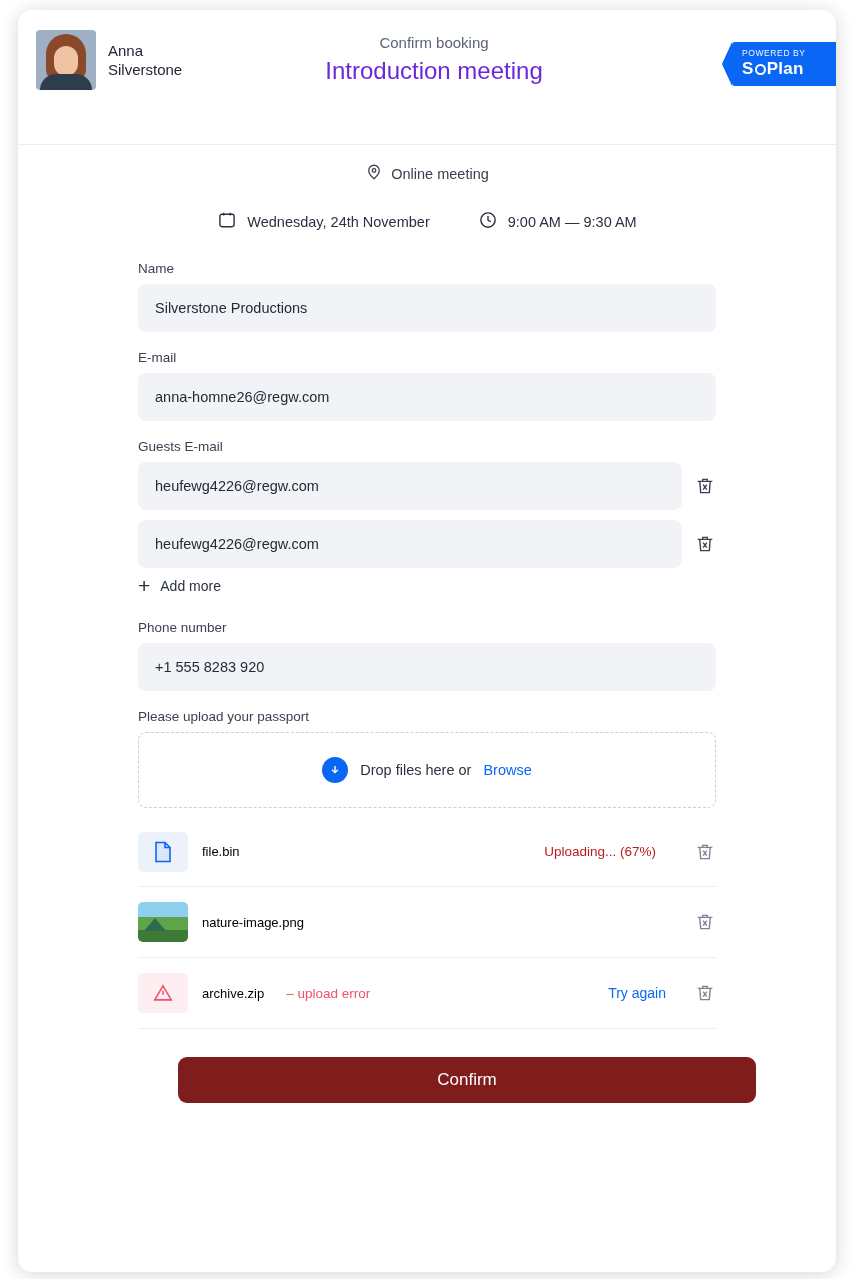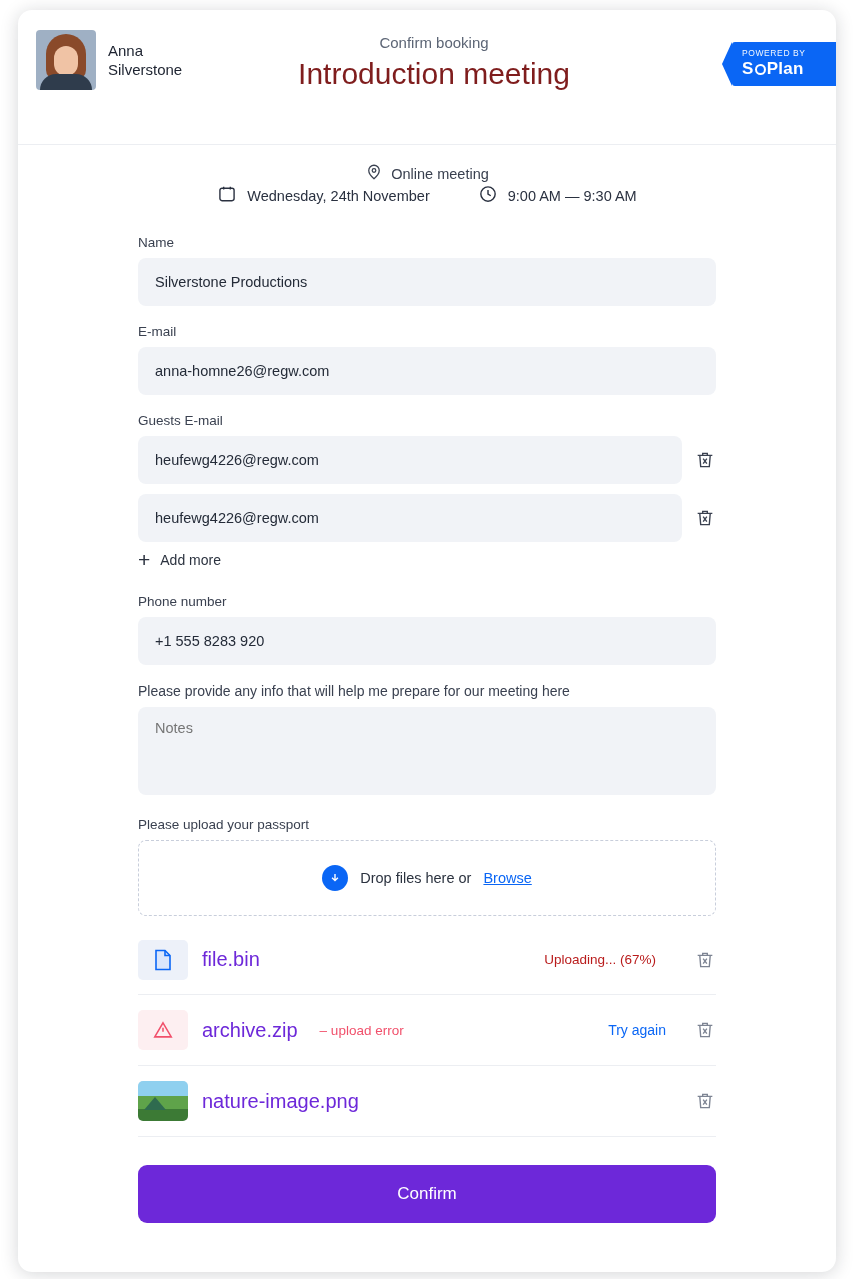--- a/index.html
+++ b/index.html
@@ -67,21 +67,21 @@
     white-space: pre-line;
   }
   .title-wrap {
     position: absolute; left: 7px; top: 24px; width: 100%;
     text-align: center;
   }
   .confirm-label {
     font-size: 15px; color: #5c6575; margin-bottom: 6px;
   }
   .meeting-title {
-    font-size: 30px; color: #7f1d1d; font-weight: normal;
+    font-size: 24px; color: #6d28d9; font-weight: normal;
   }
   .badge {
     position: absolute; right: -4px; top: 32px;
     width: 108px; height: 44px;
     background: #0a66f5;
     border-radius: 3px;
     color: #ffffff;
     padding: 6px 10px;
   }
   .badge::before {
@@ -105,21 +105,21 @@
   }
 
   
   .meta-online {
     display: flex; align-items: center; justify-content: center;
     gap: 8px; margin-top: 18px;
     font-size: 14.5px; color: #39404f;
   }
   .meta-datetime {
     display: flex; align-items: center; justify-content: center;
-    gap: 48px; 
+    gap: 48px; margin-top: 26px;
     font-size: 14.5px; color: #2a3140;
   }
   .meta-item { display: flex; align-items: center; gap: 10px; }
   .ico { flex: none; display: inline-block; }
 
   
   .form {
     padding: 0 120px;
     margin-top: 28px;
   }
@@ -171,21 +171,21 @@
     gap: 12px;
     font-size: 14.5px; color: #2b323f;
     cursor: pointer;
   }
   .dl-circle {
     width: 26px; height: 26px; border-radius: 50%;
     background: #0a66f5; color: #fff;
     display: flex; align-items: center; justify-content: center;
     font-size: 13px; flex: none;
   }
-  .browse { color: #0a66f5; text-decoration: underline; }
+  .browse { color: #0a66f5; }
 
   
   .file-row {
     display: flex; align-items: center; gap: 14px;
     height: 71px;
     border-bottom: 1px solid #eceef2;
   }
   .file-row:first-child { border-top: 1px solid transparent; }
   .file-thumb {
     width: 50px; height: 40px; border-radius: 5px; flex: none;
@@ -196,40 +196,41 @@
   .file-thumb.doc { background: #edf1f9; }
   .file-thumb.err { background: #fdeff1; }
   .thumb-img { background: linear-gradient(#8fd0ef 0 38%, #5fa34a 38% 70%, #3c7a35 70% 100%); width: 50px; height: 40px; position: relative; }
   .thumb-img::after {
     content: ""; position: absolute; left: 6px; top: 16px;
     width: 0; height: 0;
     border-left: 11px solid transparent; border-right: 11px solid transparent;
     border-bottom: 13px solid #2f6b4f;
   }
   .file-name {
-    font-size: 20px; color: #6d28d9;
+    font-size: 13px; color: #000000;
   }
   .file-err {
     font-size: 13.5px; color: #f1506b; margin-left: 8px;
   }
   .file-spacer { flex: 1; }
   .file-status {
     font-size: 13.5px; color: #b91c1c; margin-right: 24px;
   }
   .try-again {
     font-size: 14px; color: #0a66f5; margin-right: 14px; cursor: pointer;
   }
   .confirm-btn {
-    width: 100%; height: 58px;
+    width: 100%; height: 46px;
     margin-top: 28px;
-    background: #6d28d9; color: #fff;
+    background: #7f1d1d; color: #fff;
     border: none; border-radius: 9px;
     font-size: 17px;
     font-family: "Liberation Sans", sans-serif;
     cursor: pointer;
+    margin-left: 40px;
   }
   .files { margin-top: 8px; }
 </style>
 </head>
 <body>
 
 <div class="page">
   <div class="card">
 
     <div class="header">
@@ -324,24 +325,20 @@
           <span class="plus">+</span>
           <span>Add more</span>
         </div>
       </div>
 
       <div class="field">
         <div class="field-label">Phone number</div>
         <div class="input">+1 555 8283 920</div>
       </div>
 
-      <div class="field">
-        <div class="field-label wide">Please provide any info that will help me prepare for our meeting here</div>
-        <textarea class="notes" placeholder="Notes" style=""></textarea>
-      </div>
 
       <div>
         <div class="field-label">Please upload your passport</div>
         <div class="dropzone">
           <span class="dl-circle">
             <svg width="14" height="14" viewBox="0 0 24 24" fill="none" stroke="#fff" stroke-width="2.4">
               <path d="M12 5v10M7 11.5l5 5 5-5"></path>
             </svg>
           </span>
           <span>Drop files here or</span>
@@ -354,20 +351,35 @@
         <div class="file-row">
           <span class="file-thumb doc">
             <svg width="20" height="24" viewBox="0 0 20 24" fill="none" stroke="#0a66f5" stroke-width="1.6">
               <path d="M3 2.5h9l5 5v14H3z" fill="#dbe6fb"></path>
                 <path d="M12 2.5v5h5"></path>
             </svg>
           </span>
           <span class="file-name">file.bin</span>
           <span class="file-spacer"></span>
           <span class="file-status">Uploading... (67%)</span>
+          <span class="trash">
+            <svg width="22" height="22" viewBox="0 0 24 24" fill="none" stroke="#7d8493" stroke-width="1.5">
+              <path d="M4 7h16M9.5 7V4.8h5V7M6.3 7l1 12.2h9.4L17.7 7"></path>
+                <path d="M10 10.5l4 5.5M14 10.5l-4 5.5"></path>
+            </svg>
+          </span>
+        </div>
+
+        <div class="file-row">
+          <span class="file-thumb">
+            <span class="thumb-img"></span>
+          </span>
+          <span class="file-name">nature-image.png</span>
+          <span class="file-spacer"></span>
+          <span class="file-status"></span>
           <span class="trash">
             <svg width="22" height="22" viewBox="0 0 24 24" fill="none" stroke="#7d8493" stroke-width="1.5">
               <path d="M4 7h16M9.5 7V4.8h5V7M6.3 7l1 12.2h9.4L17.7 7"></path>
                 <path d="M10 10.5l4 5.5M14 10.5l-4 5.5"></path>
             </svg>
           </span>
         </div>
 
         <div class="file-row">
           <span class="file-thumb err">
@@ -381,34 +393,19 @@
           <span class="file-spacer"></span>
           <span class="try-again">Try again</span>
           <span class="trash">
             <svg width="22" height="22" viewBox="0 0 24 24" fill="none" stroke="#7d8493" stroke-width="1.5">
               <path d="M4 7h16M9.5 7V4.8h5V7M6.3 7l1 12.2h9.4L17.7 7"></path>
                 <path d="M10 10.5l4 5.5M14 10.5l-4 5.5"></path>
             </svg>
           </span>
         </div>
 
-        <div class="file-row">
-          <span class="file-thumb">
-            <span class="thumb-img"></span>
-          </span>
-          <span class="file-name">nature-image.png</span>
-          <span class="file-spacer"></span>
-          <span class="file-status"></span>
-          <span class="trash">
-            <svg width="22" height="22" viewBox="0 0 24 24" fill="none" stroke="#7d8493" stroke-width="1.5">
-              <path d="M4 7h16M9.5 7V4.8h5V7M6.3 7l1 12.2h9.4L17.7 7"></path>
-                <path d="M10 10.5l4 5.5M14 10.5l-4 5.5"></path>
-            </svg>
-          </span>
-        </div>
-
       </div>
 
       <button class="confirm-btn">Confirm</button>
     </div>
 
   </div>
 </div>
 
 </body></html>

